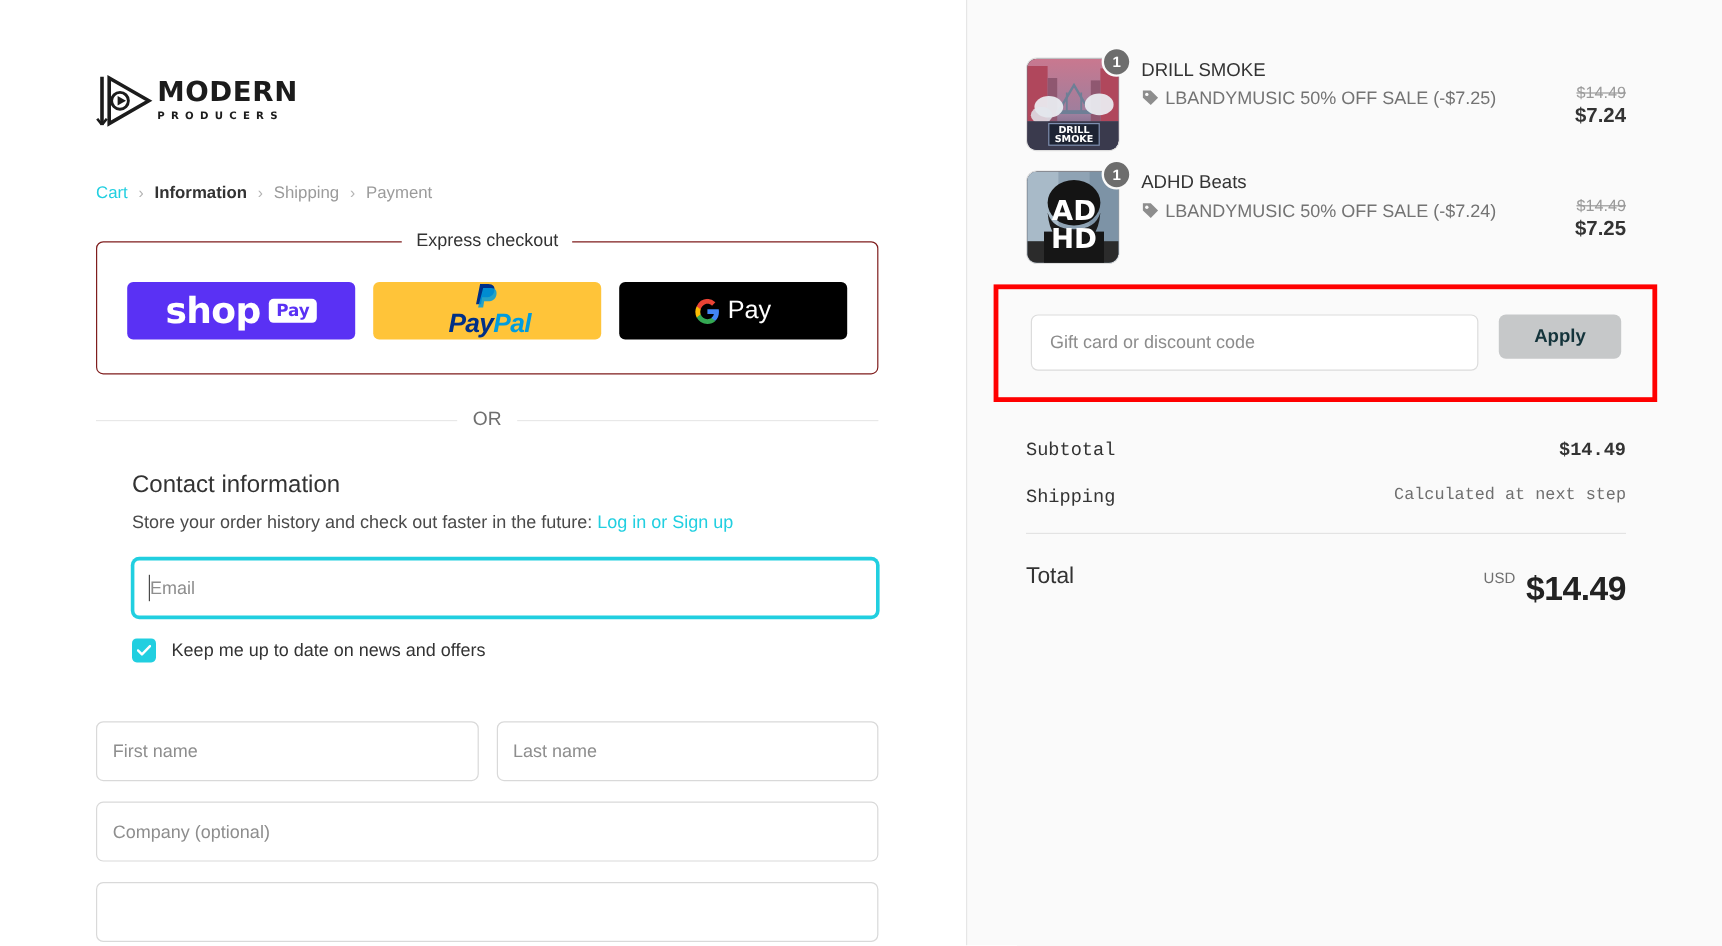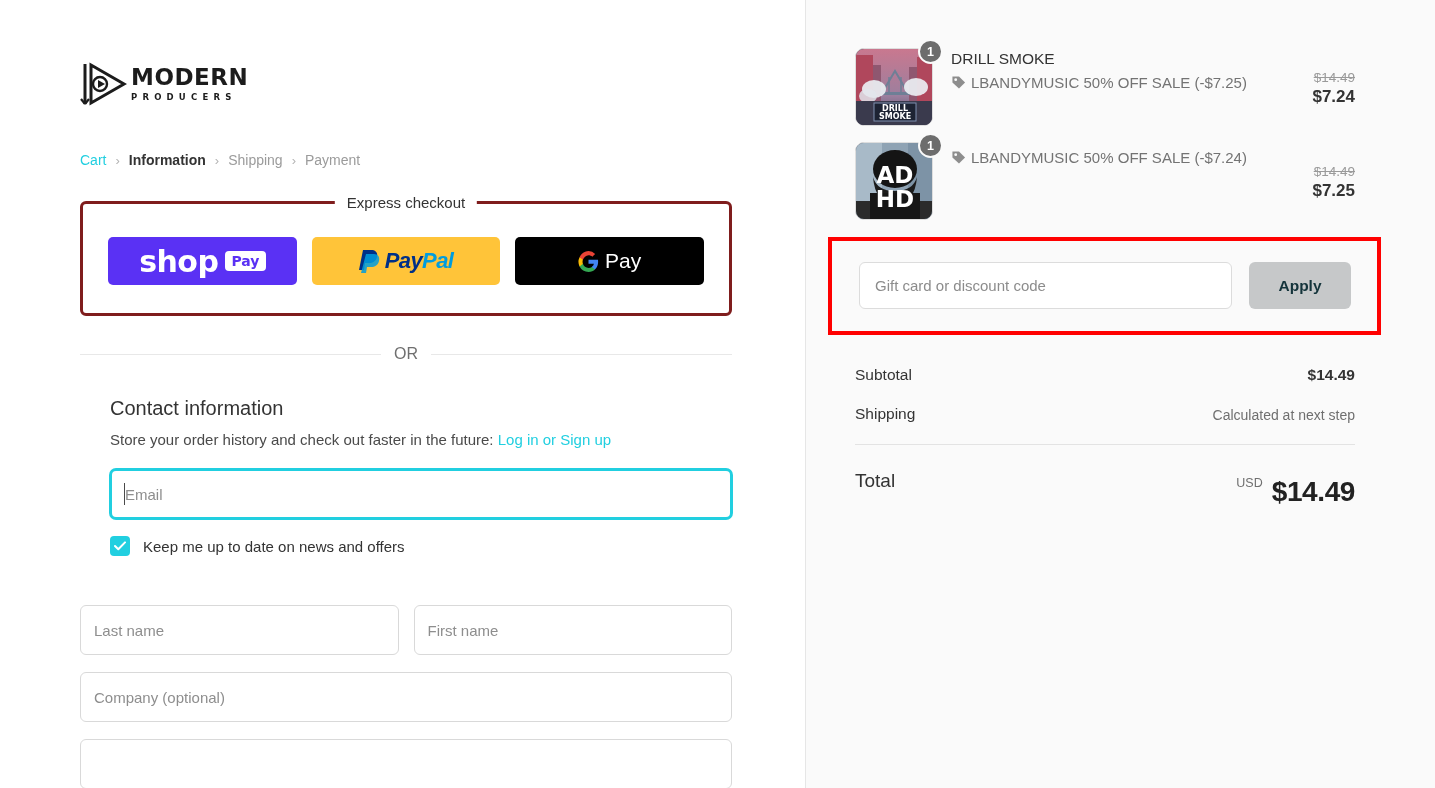--- a/index.html
+++ b/index.html
@@ -41,38 +41,38 @@
     margin-top: 42px; font-size: 14px;
   }
   .bc-link { color: #21cfe0; text-decoration: none; text-align: right; }
   .bc-current { color: #333333; font-weight: 700; }
   .bc-next { color: #9b9b9b; }
   .bc-sep { color: #b4b4b4; font-size: 13px; line-height: 1; }
 
   
   .express {
     margin-top: 33px;
-    border: 3px solid #7f1d1d;
+    border: 1px solid #7f1d1d;
     border-radius: 6px;
     padding: 0 25px 28px 25px;
     position: relative;
   }
   .express-legend {
     position: absolute; top: -10px; left: 50%; transform: translateX(-50%);
     background: #ffffff; padding: 0 12px;
     font-size: 15px; color: #333333; white-space: nowrap;
   }
   .pay-row { display: flex; gap: 15px; margin-top: 33px; }
   .pay-btn {
     flex: 1; height: 48px; border-radius: 5px; border: none;
     display: flex; align-items: center; justify-content: center;
     cursor: pointer;
   }
   .pay-shop { background: #5a31f4; }
-  .pay-paypal { background: #ffc439; }
+  .pay-paypal { background: #ffc439; flex-direction: column; }
   .pay-gpay { background: #000000; }
   .shop-word {
     color: #ffffff; font-size: 30px; font-weight: 700;
     letter-spacing: -0.5px; font-family: "DejaVu Sans", sans-serif;
   }
   .shop-chip {
     background: #ffffff; color: #5a31f4; border-radius: 4px;
     font-size: 14px; font-weight: 700; padding: 2px 6px; margin-left: 7px;
     font-family: "DejaVu Sans", sans-serif;
   }
@@ -176,30 +176,31 @@
   .discount-row { display: flex; gap: 17px; }
   .discount-input {
     flex: 1; height: 47px;
     border: 1px solid #dcdcdc; border-radius: 6px;
     background: #ffffff; font-size: 15px; color: #333333;
     padding: 0 15px; outline: none;
     font-family: "Liberation Sans", sans-serif;
   }
   .discount-input::placeholder { color: #8c8c8c; }
   .apply-btn {
-    width: 102px; height: 47px;
+    width: 102px; height: 37px;
     background: #c6c8c9; border: none; border-radius: 6px;
     font-size: 15.5px; font-weight: 700; color: #14343b;
     cursor: pointer; font-family: "Liberation Sans", sans-serif;
   }
 
   .totals { margin-top: 31px; }
   .total-row {
-    display: flex; justify-content: space-between; align-items: flex-end;
+    display: flex; justify-content: space-between; align-items: flex-start;
     margin-bottom: 21px;
+    font-family: Liberation Mono, monospace;
   }
   .tot-label { font-size: 15.5px; color: #333333; }
   .tot-val-bold { font-size: 15.5px; font-weight: 700; color: #333333; }
   .tot-val-muted { font-size: 14px; color: #6f6f6f; }
   .tot-divider { height: 1px; background: #e3e3e3; margin: 4px 0 25px 0; }
   .grand-row { display: flex; justify-content: space-between; align-items: baseline; }
   .grand-label { font-size: 19px; color: #333333; }
   .grand-right { display: flex; align-items: flex-start; gap: 9px; }
   .grand-cur { font-size: 12.5px; color: #6f6f6f; font-weight: 400; }
   .grand-amt { font-size: 28px; font-weight: 700; color: #222222; letter-spacing: -0.4px; }
@@ -289,22 +290,22 @@
             <svg width="12" height="10" viewBox="0 0 12 10">
               <path d="M1 5 L4.3 8.3 L11 1.4" stroke="#ffffff" stroke-width="2" fill="none" stroke-linecap="round" stroke-linejoin="round"></path>
             </svg>
           </span>
           <span class="check-label">Keep me up to date on news and offers</span>
         </div>
       </div>
 
       <div class="ship-block">
         <div class="row-2">
+          <input class="field" type="text" placeholder="First name" style="">
           <input class="field" type="text" placeholder="Last name" style="">
-          <input class="field" type="text" placeholder="First name" style="">
         </div>
         <div class="row-1">
           <input class="field" type="text" placeholder="Company (optional)" style="">
         </div>
         <div class="row-1">
           <input class="field" type="text" style="">
         </div>
       </div>
 
     </div>
@@ -369,20 +370,21 @@
             <ellipse cx="39" cy="26" rx="22" ry="19" fill="#141414"></ellipse>
             <path d="M17 34 q2 26 22 28 q20 -2 22 -28 q-4 14 -22 14 q-18 0 -22 -14 z" fill="#1b1b1b"></path>
             <rect x="14" y="50" width="50" height="28" fill="#161616"></rect>
             <text x="39" y="40" font-family="DejaVu Sans, sans-serif" font-size="23" font-weight="bold" fill="#ffffff" text-anchor="middle">AD</text>
             <text x="39" y="64" font-family="DejaVu Sans, sans-serif" font-size="23" font-weight="bold" fill="#ffffff" text-anchor="middle">HD</text>
           </svg>
         </div>
         <div class="qty-badge">1</div>
       </div>
       <div class="item-info">
+        <div class="item-title">ADHD Beats</div>
         <div class="item-discount">
           <svg class="tag-ico" width="15" height="15" viewBox="0 0 16 16">
             <path d="M1.5 1.5 h7 L15 8 l-6.5 6.5 L1.5 8 z" fill="#8d8d8d"></path>
             <circle cx="5" cy="5" r="1.5" fill="#fafafa"></circle>
           </svg><span>LBANDYMUSIC 50% OFF SALE</span>
           <span>(-$7.24)</span>
         </div>
       </div>
       <div class="item-prices">
         <div class="price-old">$14.49</div>

